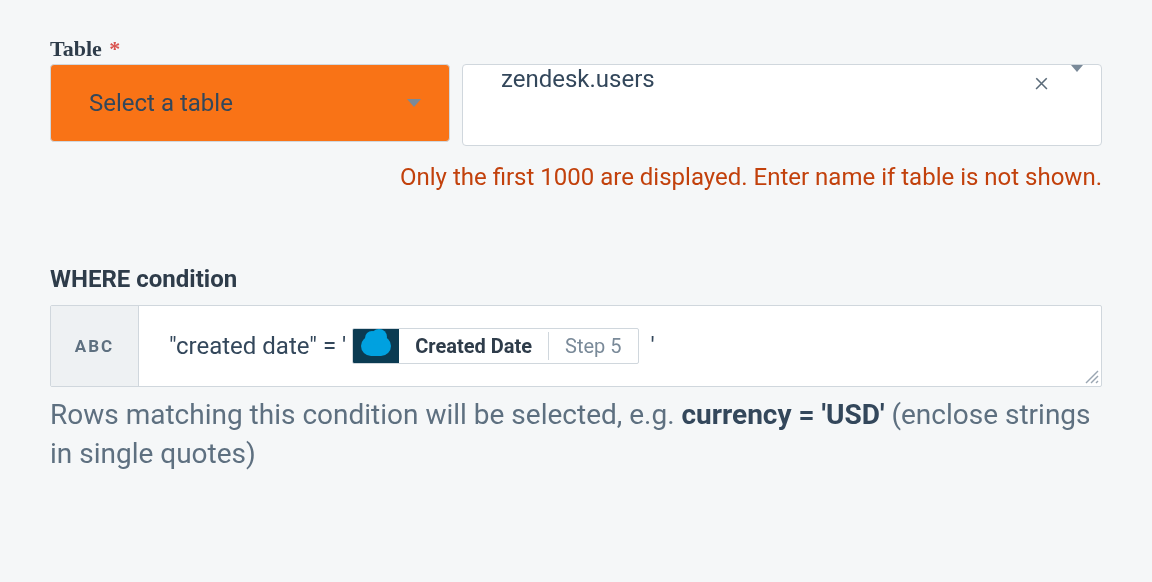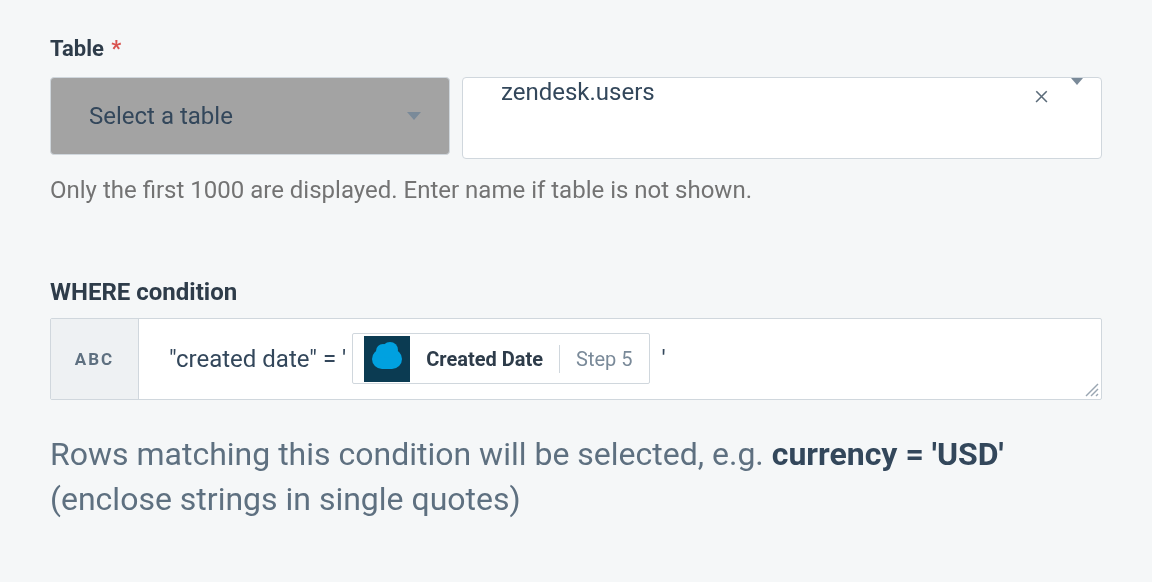--- a/index.html
+++ b/index.html
@@ -9,33 +9,34 @@
     color: #33475b;
     padding: 36px 50px;
     font-size: 22px;
     width: 1152px;
     height: 582px;
   }
   .field-label {
     font-weight: 700;
     color: #2e3c4a;
     font-size: 22px;
-    margin-bottom: 16px;
+    margin-bottom: 2px;
+    font-family: Liberation Serif, serif;
   }
   .required-asterisk {
     color: #d9534f;
     margin-left: 2px;
   }
   .table-row {
     display: flex;
     gap: 12px;
     margin-bottom: 14px;
   }
   .select-table-btn {
-    background: #a3a3a3;
+    background: #f97316;
     border: 1px solid #d0d7dd;
     border-radius: 4px;
     width: 400px;
     height: 78px;
     display: flex;
     align-items: center;
     justify-content: space-between;
     padding: 0 28px 0 38px;
     cursor: pointer;
     color: #33475b;
@@ -69,30 +70,31 @@
   }
   .mini-caret {
     width: 0; height: 0;
     border-left: 6px solid transparent;
     border-right: 6px solid transparent;
     border-top: 7px solid #7a8a99;
     margin-left: 14px;
     cursor: pointer;
   }
   .helper-text {
-    color: #737373;
+    color: #c2410c;
     font-size: 24px;
     line-height: 1.45;
     margin-bottom: 70px;
+    text-align: right;
   }
   .helper-text-2 {
     color: #5e7080;
-    font-size: 32px;
+    font-size: 28px;
     line-height: 1.4;
-    margin-top: 32px;
+    margin-top: 8px;
   }
   .helper-bold {
     font-weight: 700;
     color: #33475b;
   }
   .where-label {
     font-weight: 700;
     color: #2e3c4a;
     font-size: 24px;
     margin-bottom: 12px;
@@ -126,24 +128,23 @@
     gap: 6px;
     font-size: 24px;
     color: #33475b;
   }
   .quoted-text { font-weight: 400; }
   .pill {
     display: inline-flex;
     align-items: center;
     border: 1px solid #d0d7dd;
     border-radius: 2px;
-    height: 51px;
+    height: 36px;
     overflow: hidden;
     background: #fff;
-    padding-left: 11px;
   }
   .pill-icon {
     width: 46px;
     height: 46px;
     background: #0b3b52;
     display: flex;
     align-items: center;
     justify-content: center;
     position: relative;
   }

